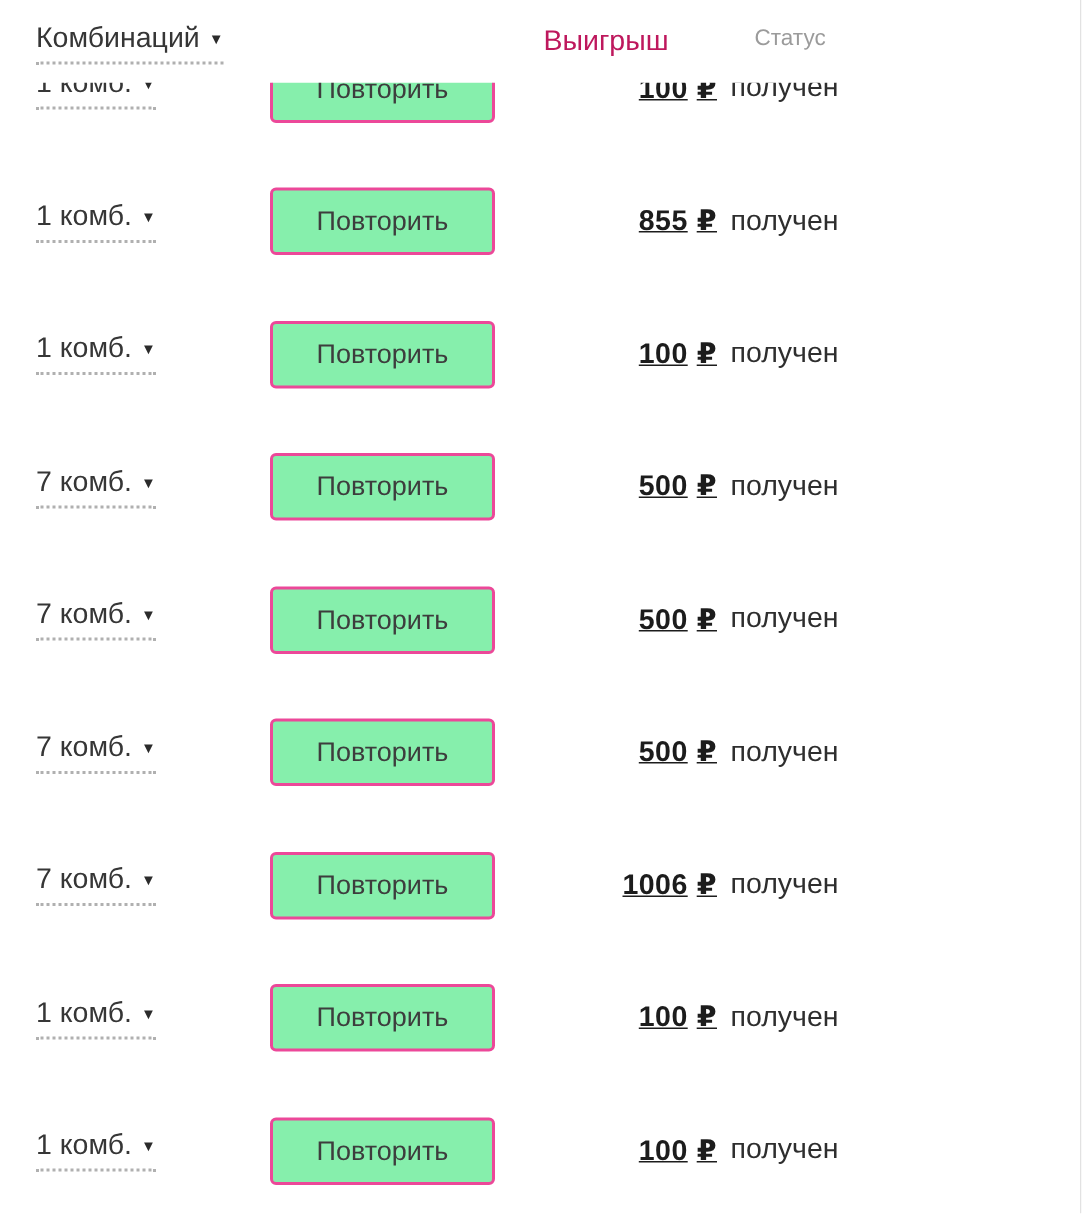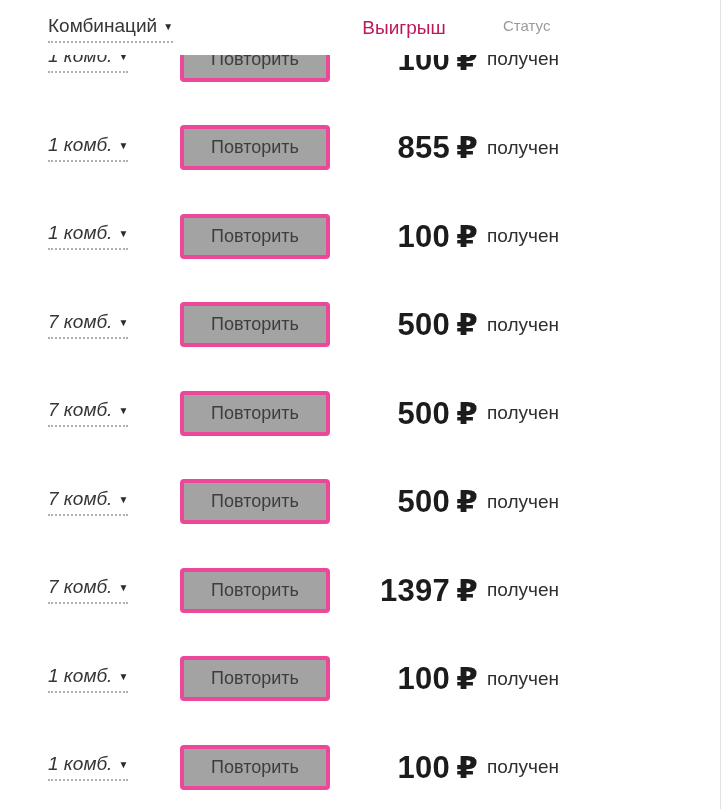--- a/index.html
+++ b/index.html
@@ -17,52 +17,52 @@
   
   .header {
     height: 55px; box-sizing: border-box;
     padding: 15px 0 0 24px;
     position: relative; background: #fff; z-index: 2;
   }
   .combo-trigger {
     display: inline-block; white-space: nowrap;
     border-bottom: 2px dotted #b0b0b0;
     padding-bottom: 4px;
-    font-size: 19px; color: #363636; cursor: pointer; margin-left: 24px;
+    font-size: 19px; color: #363636; cursor: pointer;
   }
   .caret {
     font-size: 10px; margin-left: 6px; color: #2b2b2b;
     display: inline-block; vertical-align: 2px;
   }
   .h-win {
     position: absolute; left: 330px; top: 17px; width: 148px;
     text-align: center; font-size: 19px; color: #be185d;
   }
   .h-status {
     position: absolute; left: 503px; top: 17px;
     font-size: 15px; color: #9b9b9b;
   }
   
   .list { height: 754px; overflow: hidden; position: relative; z-index: 1; }
   .row {
     height: 88.5px; display: flex; align-items: center;
     padding-left: 24px; box-sizing: border-box;
   }
   .row:first-child { margin-top: -40px; }
-  .combo-cell { flex: 0 0 156px; width: 156px; font-style: italic; }
+  .combo-cell { flex: 0 0 156px; width: 156px; }
   .repeat-btn {
     flex: 0 0 150px; width: 150px; height: 45px;
-    background: #a3a3a3; border: 4px solid #ec4899; border-radius: 4px;
+    background: #86efac; border: 2px solid #ec4899; border-radius: 4px;
     font-size: 18px; color: #3d3d3d; font-family: inherit;
     cursor: pointer; padding: 0;
   }
   .win-cell {
     flex: 0 0 148px; width: 148px; text-align: right;
-    font-weight: bold; font-size: 31px; color: #1c1c1c;
-    letter-spacing: 0.3px; white-space: nowrap;
+    font-weight: bold; font-size: 19px; color: #1c1c1c;
+    letter-spacing: 0.3px; white-space: nowrap; text-decoration: underline;
   }
   .currency { margin-left: 6px; }
   .status-cell { margin-left: 9px; font-size: 19px; color: #2e2e2e; }
 </style>
 </head>
 <body>
 
 <div class="app">
 
   <div class="header">
@@ -153,21 +153,21 @@
   </div>
 
   <div class="row">
     <div class="combo-cell">
       <span class="combo-trigger">
         <span>7 комб.</span><span class="caret">▼</span>
       </span>
     </div>
     <button class="repeat-btn">Повторить</button>
     <div class="win-cell">
-      <span>1397</span><span class="currency">₽</span>
+      <span>1006</span><span class="currency">₽</span>
     </div>
     <div class="status-cell">получен</div>
   </div>
 
   <div class="row">
     <div class="combo-cell">
       <span class="combo-trigger">
         <span>1 комб.</span><span class="caret">▼</span>
       </span>
     </div>

